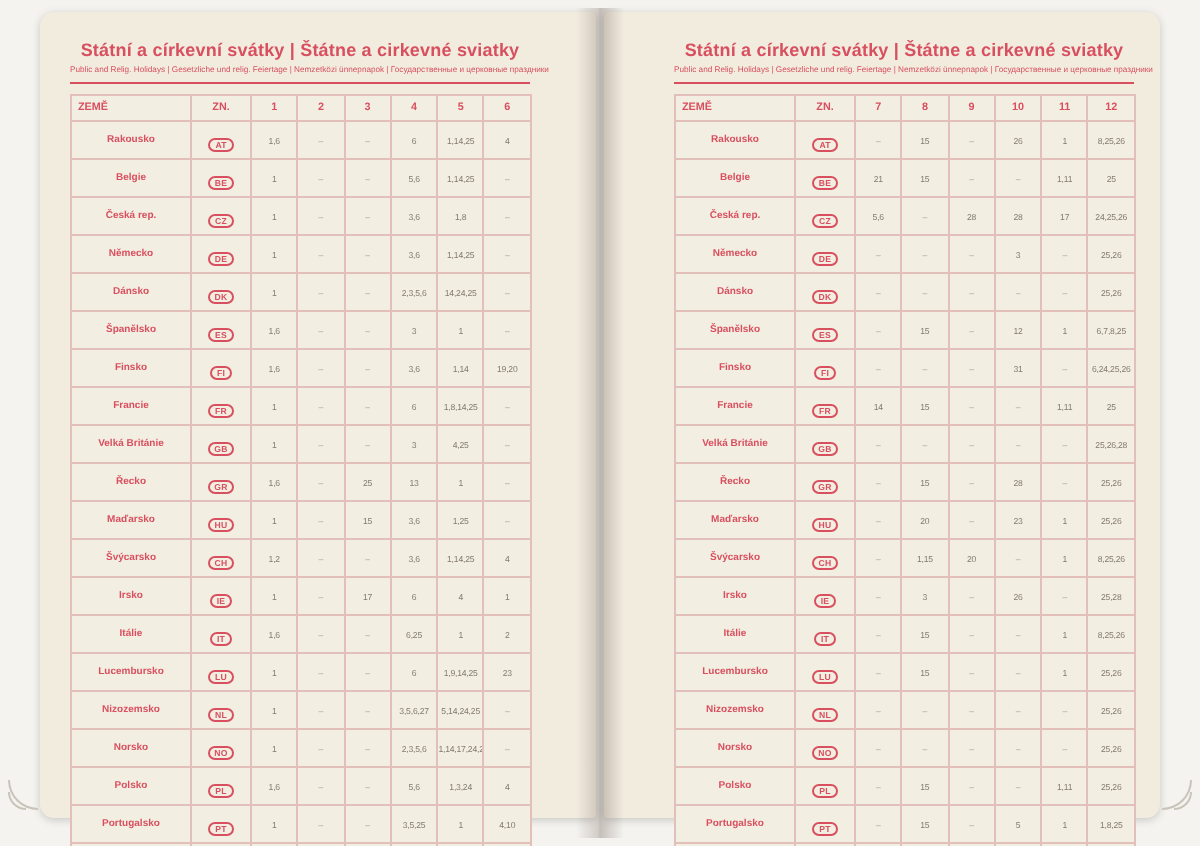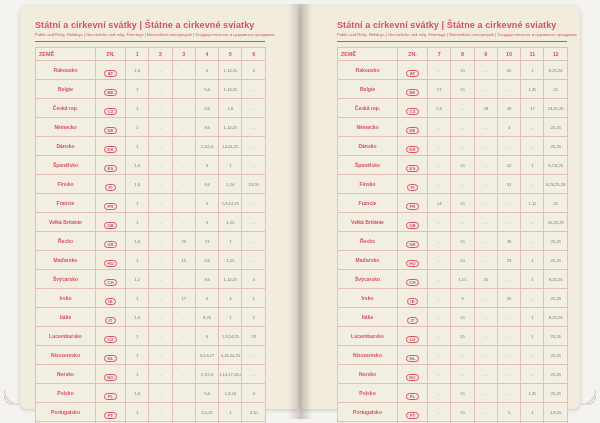--- a/index.html
+++ b/index.html
@@ -18,21 +18,21 @@
   .gutter{
     position:absolute;top:4px;left:288px;width:24px;height:415px;
     background:linear-gradient(90deg,rgba(0,0,0,0) 0%,rgba(90,70,60,0.22) 46%,rgba(90,70,60,0.30) 50%,rgba(0,0,0,0) 100%);
     pointer-events:none;
   }
   .page-inner{position:absolute;inset:0;}
   .page.left .page-inner{padding:14px 33px 0 15px;}
   .page.right .page-inner{padding:14px 13px 0 35px;}
 
   .title{
-    text-align:left;color:#d8505f;font-weight:bold;
+    text-align:center;color:#d8505f;font-weight:bold;
     font-size:9px;line-height:10px;letter-spacing:0.1px;
   }
   .subtitle{
     text-align:center;color:#d8505f;
     font-size:4.1px;line-height:6px;margin-top:2px;white-space:nowrap;
   }
   .rule{height:0;border-bottom:1.4px solid #d8505f;margin-top:3px;margin-bottom:5px;}
 
   table.hol{
     border-collapse:collapse;table-layout:fixed;width:230px;

